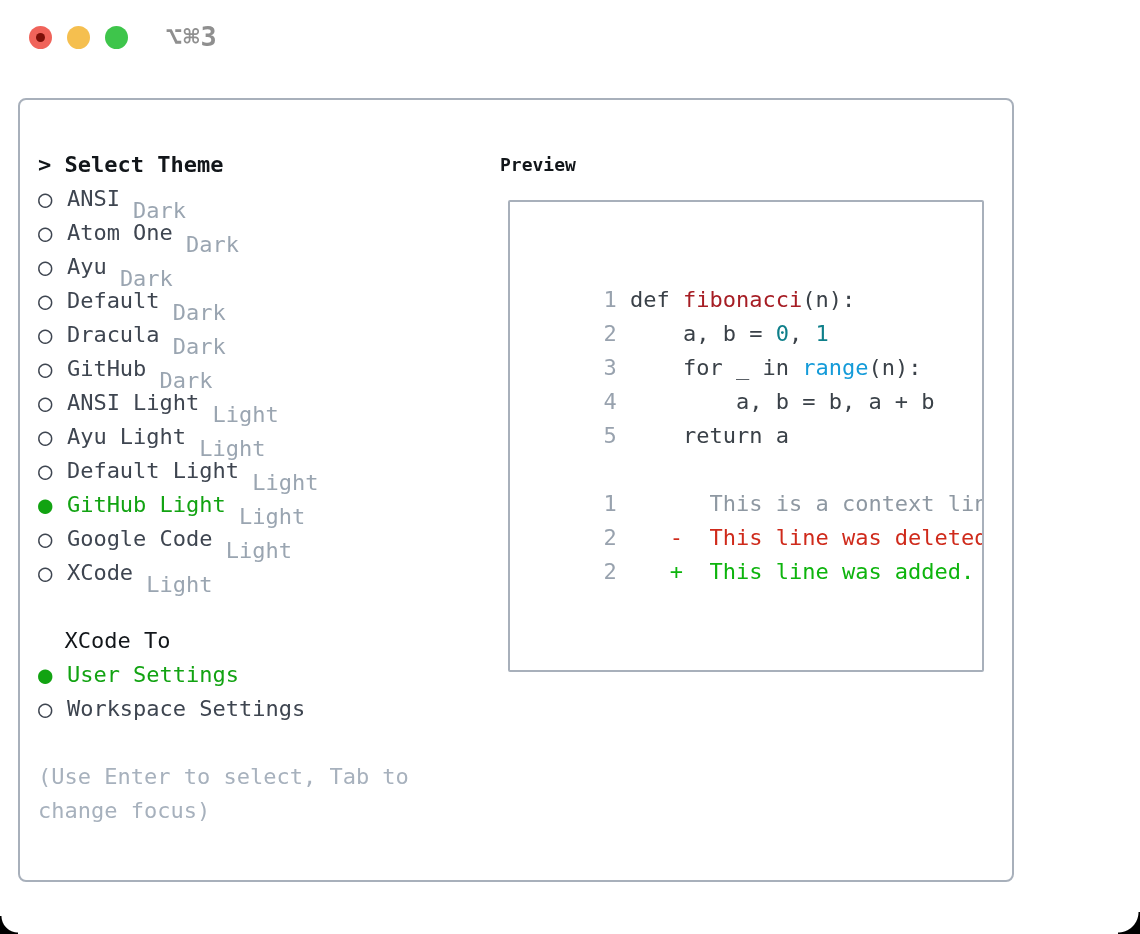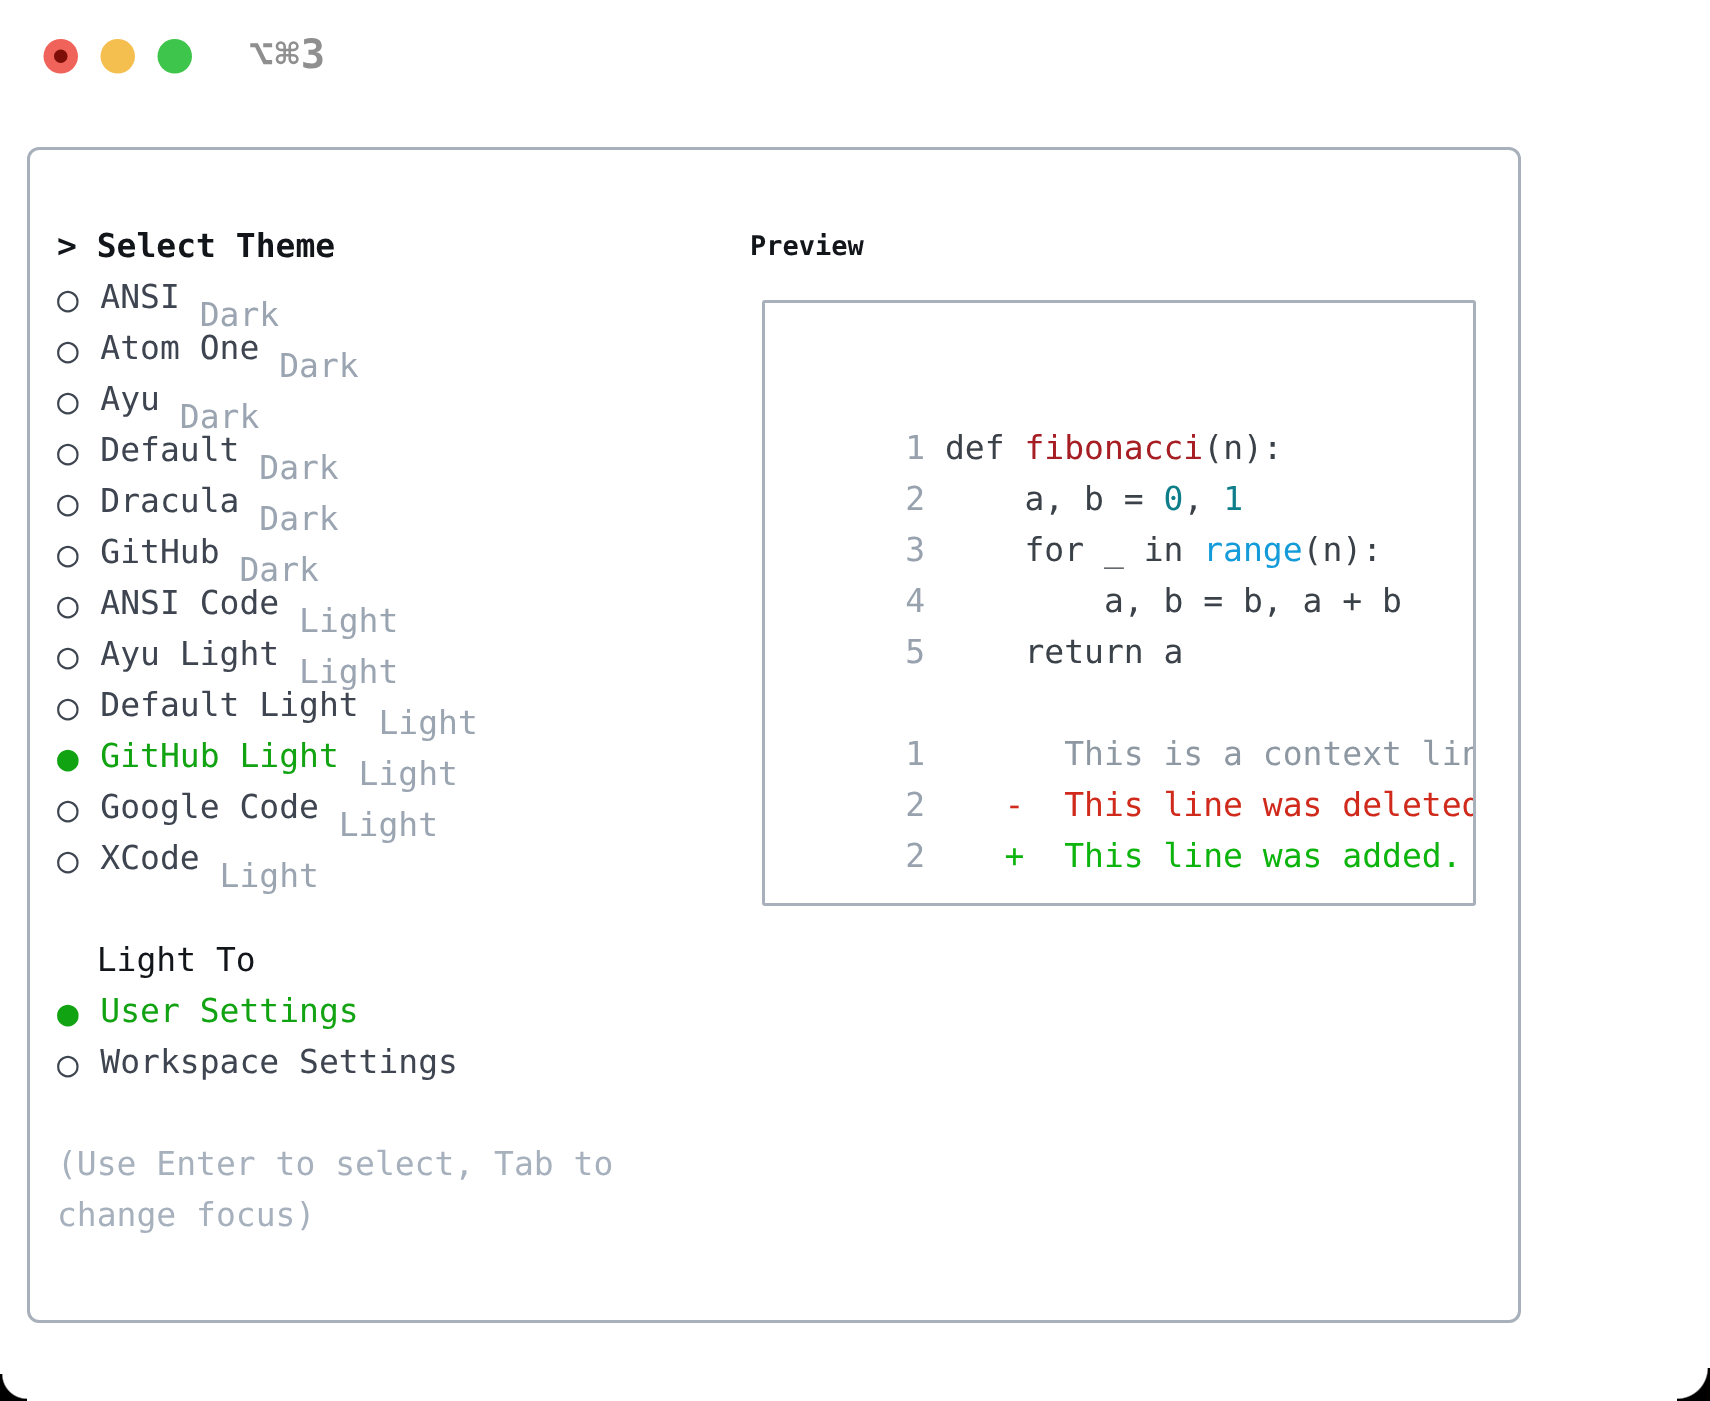--- a/index.html
+++ b/index.html
@@ -49,21 +49,21 @@
   .hint { color: var(--text-hint); }
 
   
   .preview-heading {
     position: absolute; left: 480px; top: 48px;
     height: 34px; line-height: 34px; font-size: 18px;
     font-weight: bold; color: var(--text-black);
   }
   .preview-box {
     position: absolute; left: 488px; top: 100px;
-    width: 476px; height: 404px;
+    width: 476px; height: 472px;
     border: 2px solid var(--frame); border-radius: 2px;
     padding: 47px 0 0 14px;
     overflow: hidden;
   }
   .pline { height: 34px; line-height: 34px; font-size: 22px; white-space: pre; }
   .lnum { color: var(--lnum); margin-right: 1ch; }
   .tok-plain   { color: var(--code-plain); }
   .tok-function{ color: var(--code-func); }
   .tok-number  { color: var(--code-num); }
   .tok-builtin { color: var(--code-builtin); margin-top: 36px; }
@@ -111,42 +111,42 @@
     <div class="row">
       <span class="marker">○</span><span class="tname">Default</span><span class="tvariant">Dark</span>
     </div>
     <div class="row">
       <span class="marker">○</span><span class="tname">Dracula</span><span class="tvariant">Dark</span>
     </div>
     <div class="row">
       <span class="marker">○</span><span class="tname">GitHub</span><span class="tvariant">Dark</span>
     </div>
     <div class="row">
-      <span class="marker">○</span><span class="tname">ANSI Code</span><span class="tvariant">Light</span>
+      <span class="marker">○</span><span class="tname">ANSI Light</span><span class="tvariant">Light</span>
     </div>
     <div class="row">
       <span class="marker">○</span><span class="tname">Ayu Light</span><span class="tvariant">Light</span>
     </div>
     <div class="row">
       <span class="marker">○</span><span class="tname">Default Light</span><span class="tvariant">Light</span>
     </div>
     <div class="row selected">
       <span class="marker">●</span><span class="tname">GitHub Light</span><span class="tvariant">Light</span>
     </div>
     <div class="row">
       <span class="marker">○</span><span class="tname">Google Code</span><span class="tvariant">Light</span>
     </div>
     <div class="row">
       <span class="marker">○</span><span class="tname">XCode</span><span class="tvariant">Light</span>
     </div>
 
     <div class="spacer"></div>
 
     <div class="row">
-      <span class="hdr-marker"> </span><span class="plain-heading">Light To</span>
+      <span class="hdr-marker"> </span><span class="plain-heading">XCode To</span>
     </div>
     <div class="row selected">
       <span class="marker">●</span><span class="tname">User Settings</span>
     </div>
     <div class="row">
       <span class="marker">○</span><span class="tname">Workspace Settings</span>
     </div>
 
     <div class="spacer"></div>
 

